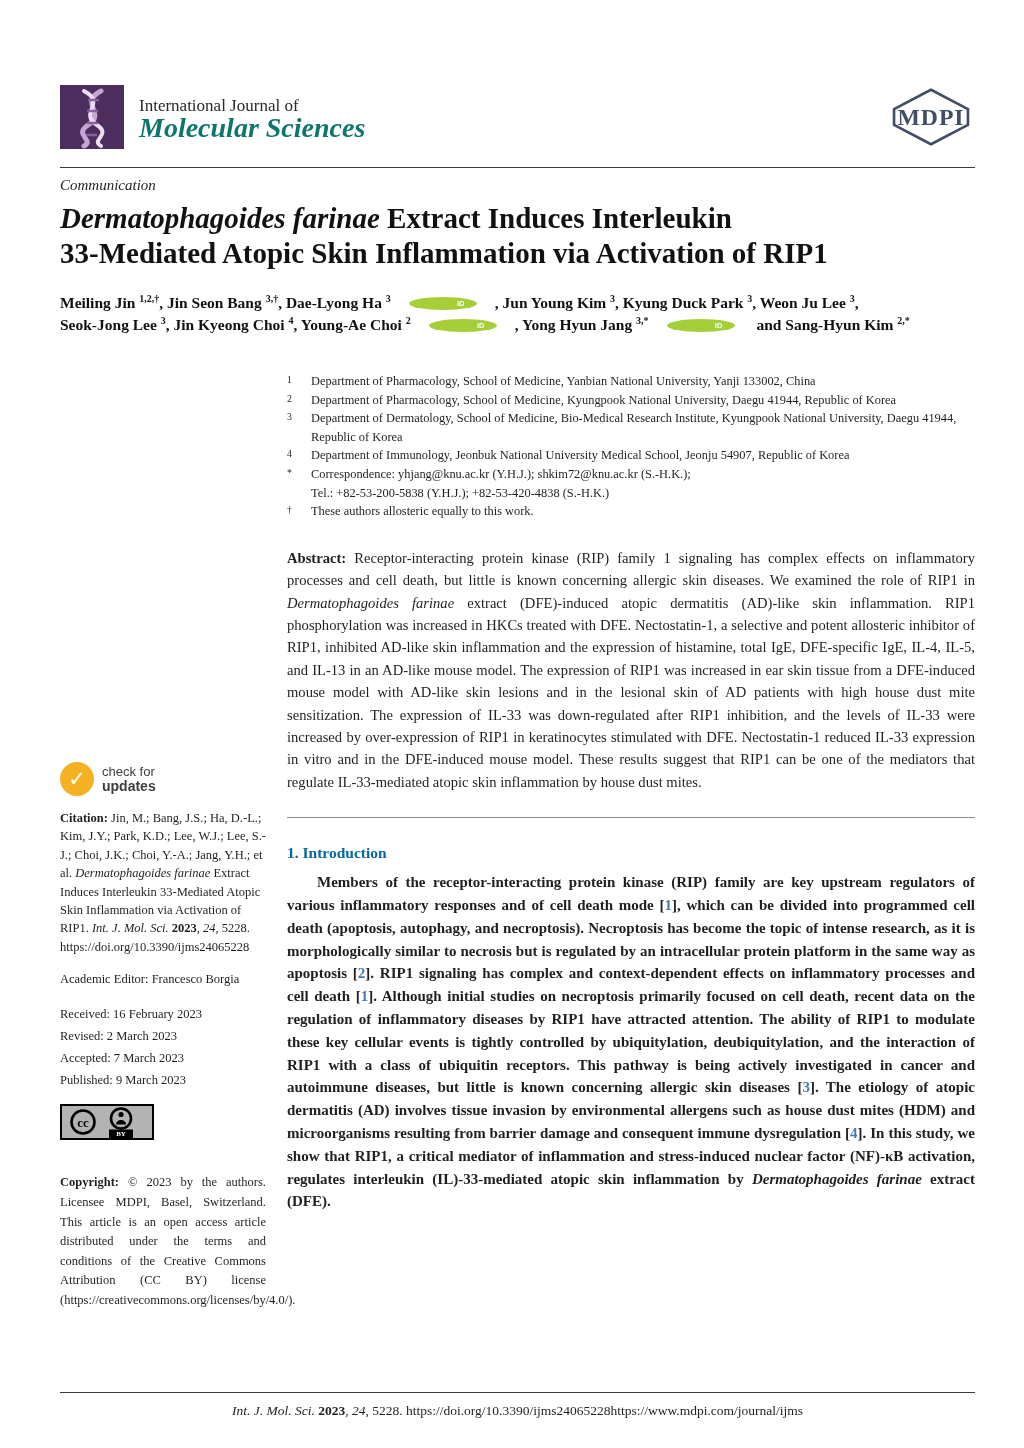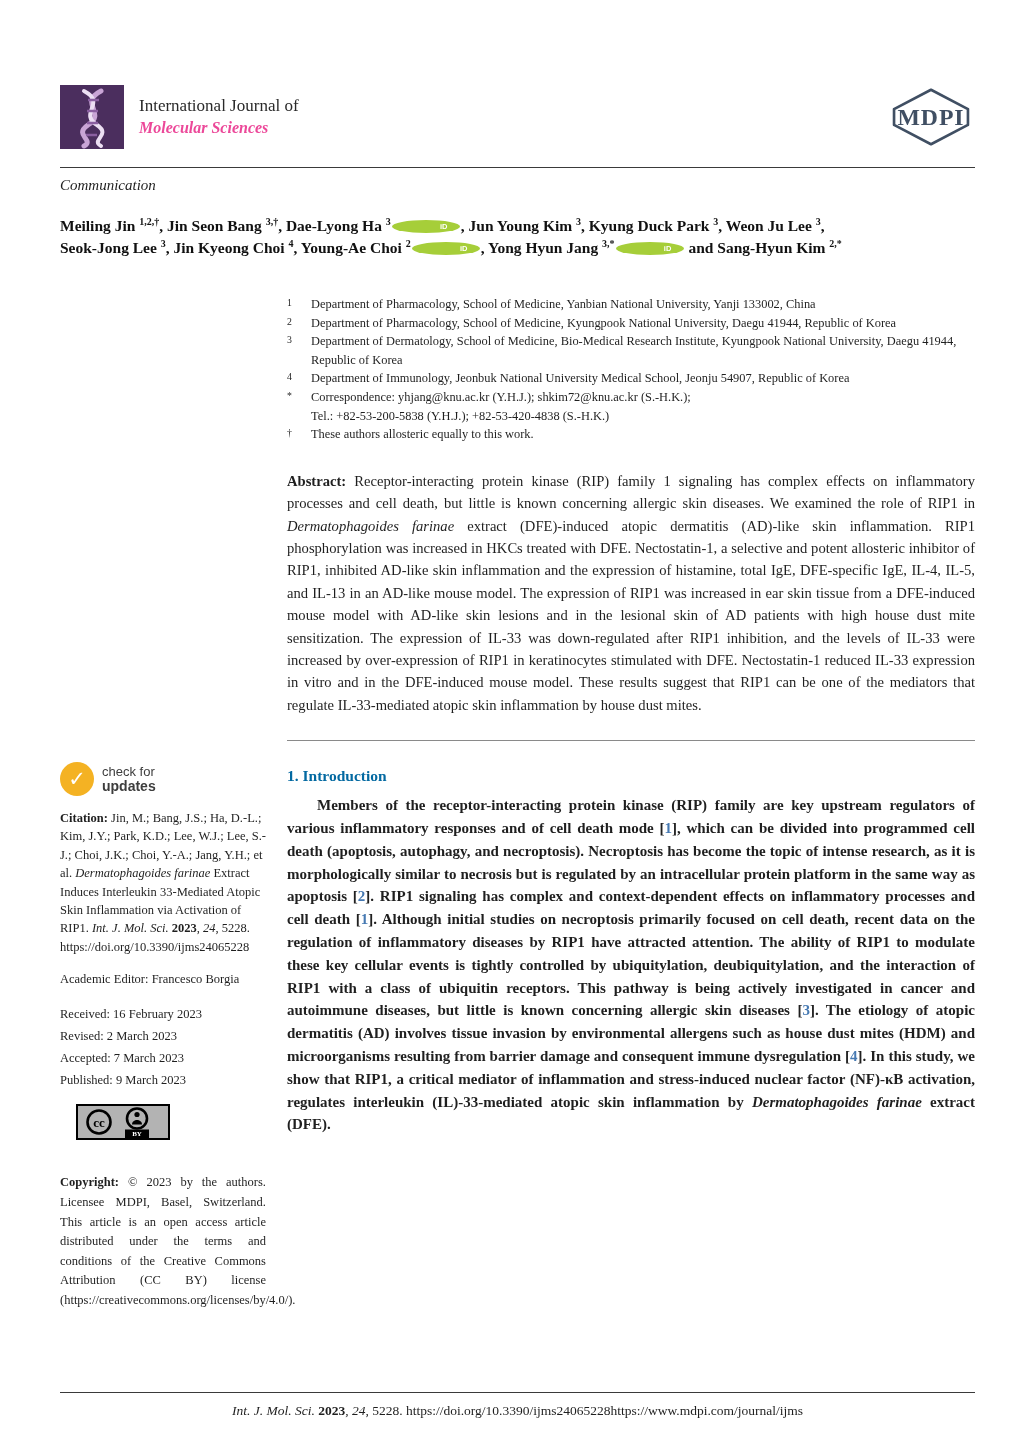--- a/index.html
+++ b/index.html
@@ -5,21 +5,21 @@
   html,body{margin:0;padding:0;background:#e8e8e8;}
   .page{
     position:relative;width:1024px;height:1448px;margin:0 auto;background:#ffffff;
     font-family:"Liberation Serif","DejaVu Serif",serif;color:#1f1f1f;overflow:hidden;
   }
   
   .header{position:absolute;left:60px;top:85px;width:915px;height:64px;display:flex;align-items:center;}
   .journal-logo{width:64px;height:64px;background:#4b2e5e;flex:0 0 auto;}
   .journal-name{margin-left:15px;}
   .journal-name .jn1{font-size:17px;line-height:21px;color:#2a2a2a;}
-  .journal-name .jn2{font-size:16px;line-height:24px;font-weight:bold;font-style:italic;color:#ec4899;}
+  .journal-name .jn2{font-size:28px;line-height:24px;font-weight:bold;font-style:italic;color:#0f766e;}
   .mdpi-logo{margin-left:auto;width:88px;height:62px;}
   .header-rule{position:absolute;left:60px;top:167px;width:915px;border-top:1.6px solid #3a3a3a;}
   
   .main{position:absolute;left:60px;top:177px;width:915px;}
   .article-type{font-style:italic;font-size:15px;color:#1f1f1f;}
   .title{margin:7px 0 0 0;font-size:29px;line-height:35px;font-weight:bold;color:#111;}
   .authors{margin:21px 0 0 0;font-size:15.5px;line-height:22px;font-weight:bold;color:#111;}
   .authors sup{font-size:10px;}
   sup{line-height:0;}
   .affils{margin:36px 0 0 227px;width:688px;font-size:12.4px;line-height:18.6px;}
@@ -34,32 +34,32 @@
   
   .sidebar{position:absolute;left:60px;top:762px;width:206px;font-size:12.5px;line-height:18.4px;color:#1f1f1f;}
   .update-badge{display:flex;align-items:center;cursor:pointer;width:130px;}
   .check-circle{width:34px;height:34px;border-radius:50%;background:#f4b223;color:#fff;display:flex;align-items:center;justify-content:center;font-size:21px;font-weight:bold;font-family:"DejaVu Sans",sans-serif;flex:0 0 auto;}
   .update-text{margin-left:8px;color:#3d3d3d;font-family:"Liberation Sans","DejaVu Sans",sans-serif;}
   .update-text .u1{font-size:13px;line-height:14px;}
   .update-text .u2{font-size:14px;line-height:15px;font-weight:bold;}
   .citation{margin-top:13px;}
   .editor{margin-top:14px;}
   .dates{margin-top:14px;line-height:22.2px;}
-  .cc-badge{margin-top:13px;width:94px;height:48px;cursor:pointer;margin-left:16px;}
+  .cc-badge{margin-top:13px;width:94px;height:48px;cursor:pointer;}
   .copyright{margin-top:21px;text-align:justify;line-height:19.6px;}
   
   .footer{position:absolute;left:60px;top:1392px;width:915px;border-top:1.3px solid #3a3a3a;padding-top:10px;display:flex;justify-content:center;font-size:13.5px;color:#1f1f1f;}
   
   .seg-b{font-weight:bold;}
   .seg-i{font-style:italic;}
   .seg-bi{font-weight:bold;font-style:italic;}
   .seg-ref{color:#4679b2;cursor:pointer;}
   .orcid-icon{display:inline-block;width:32px;height:13px;border-radius:50%;background:#a6ce39;color:#fff;
     font-family:"Liberation Sans","DejaVu Sans",sans-serif;font-size:7.5px;font-weight:bold;text-align:center;
-    line-height:13px;vertical-align:2px;margin:0 1px;cursor:pointer;padding-left:36px;}
+    line-height:13px;vertical-align:2px;margin:0 18px;cursor:pointer;padding-left:36px;}
   svg text{font-family:"Liberation Serif","DejaVu Serif",serif;}
 </style>
 </head>
 <body>
 
 <div class="page">
 
   <div class="header">
     <div class="journal-logo">
       <svg width="64" height="64" viewBox="0 0 64 64">
@@ -80,20 +80,21 @@
       <svg width="88" height="62" viewBox="0 0 100 70">
         <path d="M8,26 L8,44 M8,26 L50,4 L92,26 M92,26 L92,44 M8,44 L50,66 L92,44" fill="none" stroke="#404f63" stroke-width="3" stroke-linejoin="round" stroke-linecap="round"></path>
         <text x="50" y="44" text-anchor="middle" font-size="27" font-weight="bold" fill="#404f63" letter-spacing="1">MDPI</text>
       </svg>
     </div>
   </div>
   <div class="header-rule"></div>
 
   <div class="main">
     <div class="article-type">Communication</div>
+    <h1 class="title"><span class="seg-bi">Dermatophagoides farinae</span><span class="seg-b"> Extract Induces Interleukin</span><br><span class="seg-b">33-Mediated Atopic Skin Inflammation via Activation of RIP1</span></h1>
     <p class="authors"><span>Meiling Jin </span><sup>1,2,†</sup><span>, Jin Seon Bang </span><sup>3,†</sup><span>, Dae-Lyong Ha </span><sup>3</sup><span class="orcid-icon">iD</span><span>, Jun Young Kim </span><sup>3</sup><span>, Kyung Duck Park </span><sup>3</sup><span>, Weon Ju Lee </span><sup>3</sup><span>,</span><br><span>Seok-Jong Lee </span><sup>3</sup><span>, Jin Kyeong Choi </span><sup>4</sup><span>, Young-Ae Choi </span><sup>2</sup><span class="orcid-icon">iD</span><span>, Yong Hyun Jang </span><sup>3,*</sup><span class="orcid-icon">iD</span><span> and Sang-Hyun Kim </span><sup>2,*</sup></p>
 
     <div class="affils">
       <div class="affil-row">
         <span class="affil-marker">1</span>
         <span class="affil-text"><span>Department of Pharmacology, School of Medicine, Yanbian National University, Yanji 133002, China</span></span>
       </div>
       <div class="affil-row">
         <span class="affil-marker">2</span>
         <span class="affil-text"><span>Department of Pharmacology, School of Medicine, Kyungpook National University, Daegu 41944, Republic of Korea</span></span>

